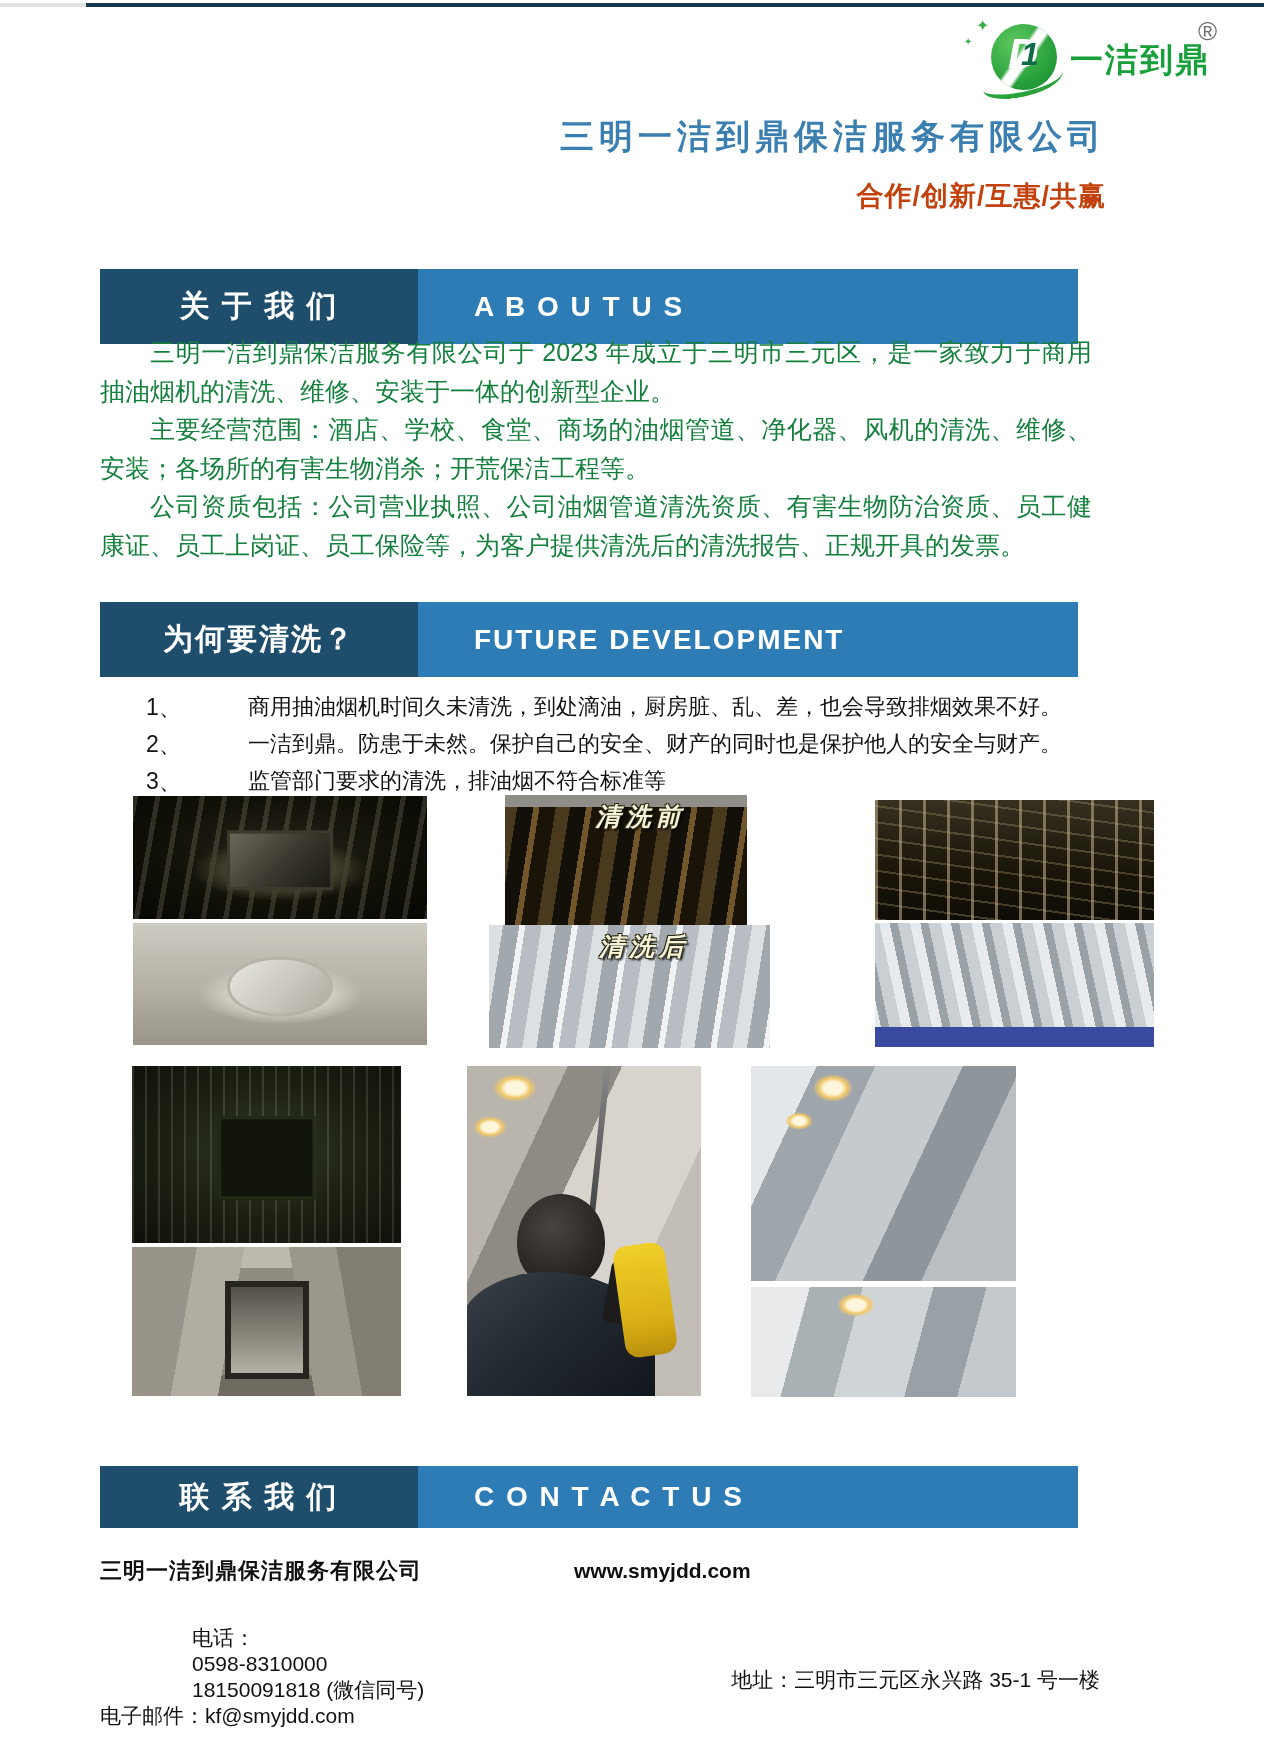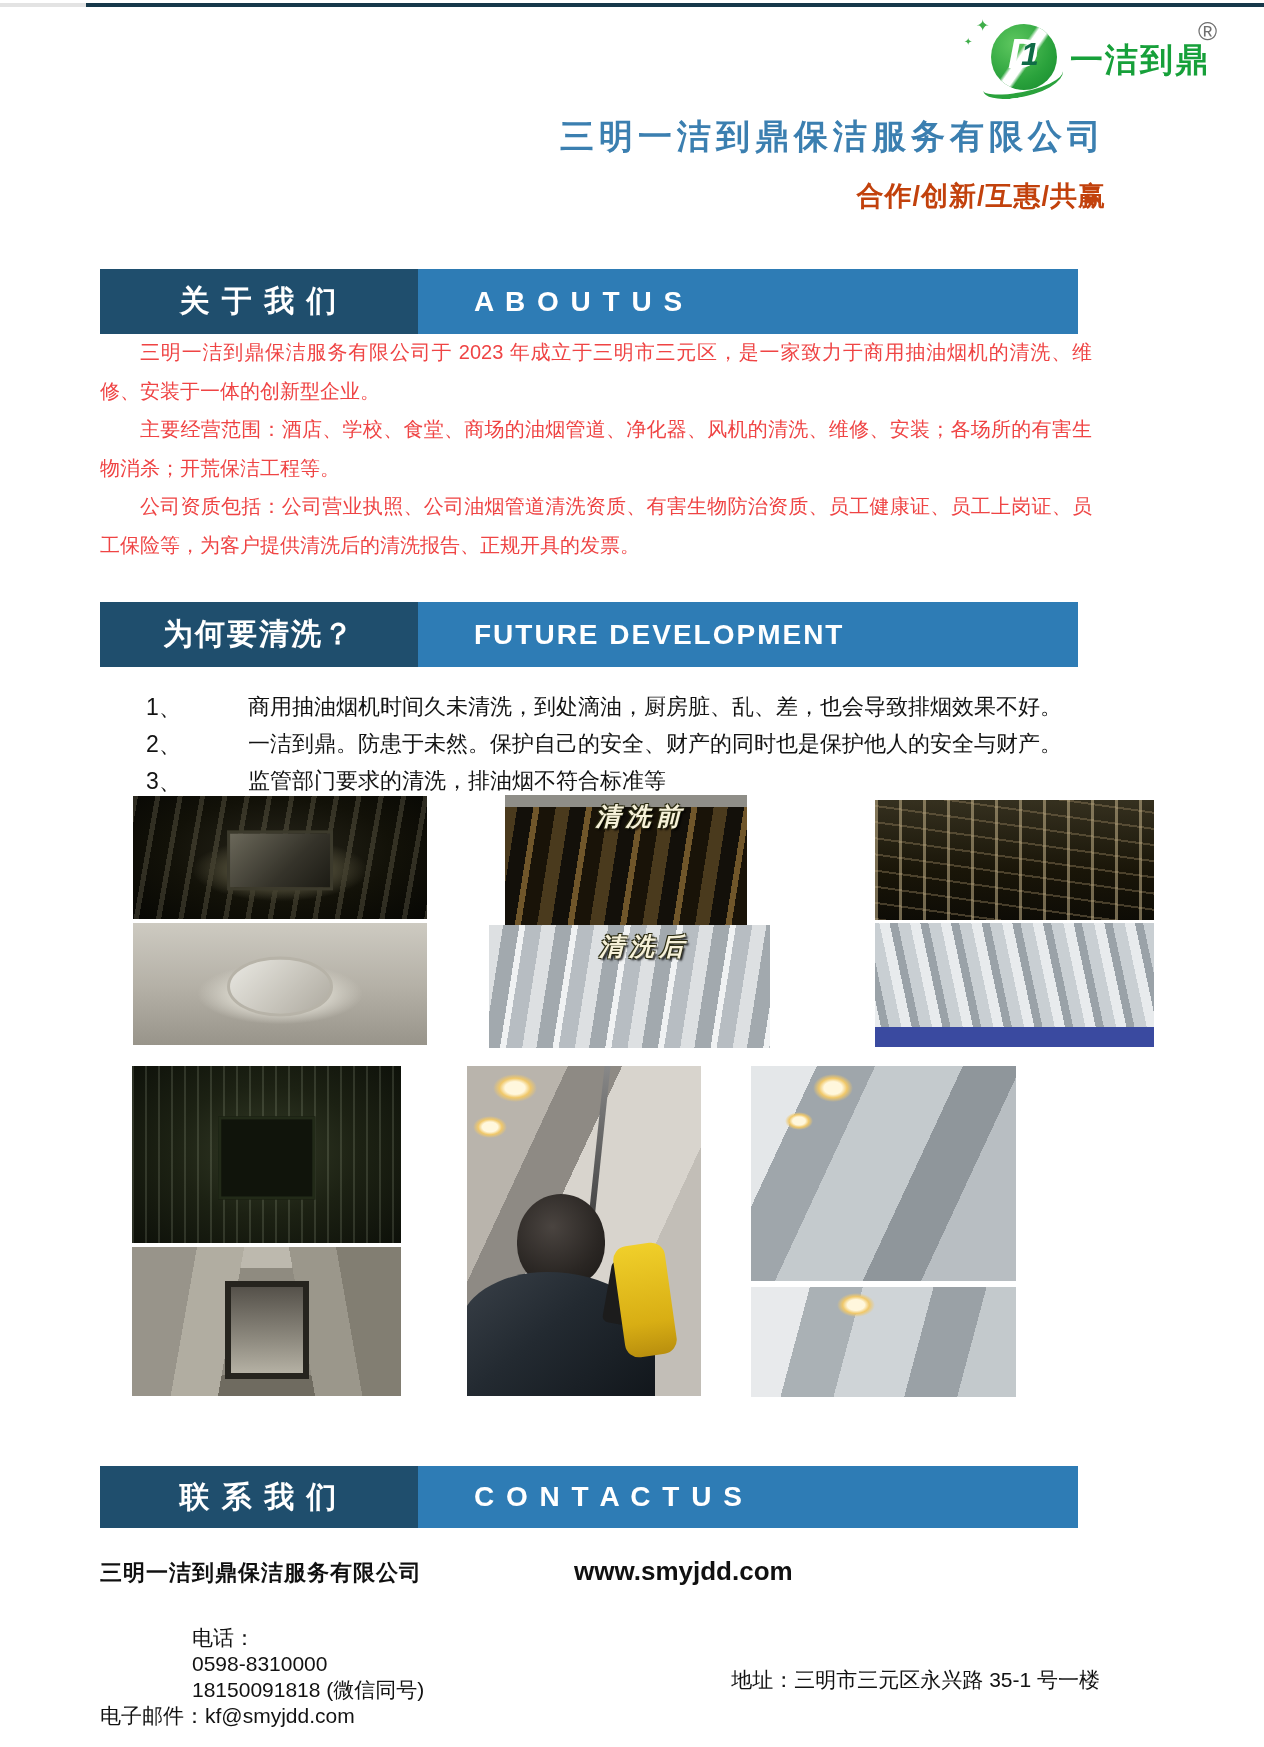--- a/index.html
+++ b/index.html
@@ -25,30 +25,30 @@
   .logo-text{position:absolute;left:112px;top:22px;font-size:33px;font-weight:bold;color:#17a03a;letter-spacing:2px;white-space:nowrap;}
   .logo-reg{position:absolute;left:240px;top:0;font-size:26px;color:#6f6f6f;}
 
   
   .company-title{position:absolute;right:158px;top:114px;font-size:34px;font-weight:bold;color:#3b7fb0;
     letter-spacing:5px;white-space:nowrap;}
   .slogan{position:absolute;right:158px;top:178px;font-size:27px;font-weight:600;color:#c2410c;
     letter-spacing:1px;white-space:nowrap;}
 
   
-  .bar{position:absolute;left:100px;width:978px;height:65px;display:flex;}
+  .bar{position:absolute;left:100px;width:978px;height:75px;display:flex;}
   .bar-zh{width:318px;background:#1f4e6d;color:#fff;font-size:30px;font-weight:bold;letter-spacing:2px;
     display:flex;align-items:center;justify-content:center;white-space:nowrap;}
   .bar-en{flex:1;background:#2e7cb5;color:#fff;font-size:28px;font-weight:bold;letter-spacing:2px;
     display:flex;align-items:center;padding-left:56px;white-space:nowrap;}
   .bar-about{top:269px;} .bar-why{top:602px;} .bar-contact{top:1466px;height:62px;}
 
   
-  .about-text{position:absolute;left:100px;top:333px;width:992px;font-size:20px;line-height:38.5px;
-    color:#ef4444;text-align:justify;}
+  .about-text{position:absolute;left:100px;top:333px;width:992px;font-size:25px;line-height:38.5px;
+    color:#15803d;text-align:justify;}
   .about-text p{margin:0;text-indent:2em;}
 
   
   .why-list{position:absolute;left:146px;top:690px;width:960px;color:#131313;}
   .li{display:flex;line-height:34px;margin-bottom:3px;}
   .li .num{width:74px;font-size:23px;flex:none;}
   .li .txt{font-size:22px;margin-left:28px;}
 
   
   .ph{position:absolute;overflow:hidden;}
@@ -115,21 +115,21 @@
     linear-gradient(115deg,#e4e7e9 0 18%, #9fa6ab 18% 34%, #c4cacd 34% 58%, #8f969b 58% 74%, #b8bec2 74%);}
   .r2-r-a .l1{left:62px;top:8px;width:40px;height:28px;}
   .r2-r-a .l2{left:34px;top:46px;width:28px;height:18px;}
   .r2-r-b{left:751px;top:1287px;width:265px;height:110px;background:
     linear-gradient(105deg,#e8eaec 0 20%, #aab1b5 20% 38%, #cfd4d7 38% 62%, #9aa1a6 62% 80%, #c3c9cc 80%);}
   .r2-r-b .l1{left:86px;top:6px;width:38px;height:24px;}
 
   
   .c-row1{position:absolute;left:100px;top:1556px;width:1000px;display:flex;align-items:baseline;color:#101010;}
   .c-company{font-size:22px;font-weight:bold;letter-spacing:1px;}
-  .c-web{font-size:26px;font-weight:bold;margin-left:152px;text-align:right;}
+  .c-web{font-size:21px;font-weight:bold;margin-left:152px;text-align:right;}
   .c-line{position:absolute;left:100px;width:1000px;font-size:21px;color:#121212;display:flex;align-items:baseline;}
   .c-phone{top:1624px;flex-direction:column;} .c-addr{top:1666px;justify-content:flex-end;} .c-email{top:1702px;}
   .c-line .p2{margin-left:92px;}
 </style>
 </head>
 <body>
 
 <div class="page">
 
   <div class="rule-light"></div>

